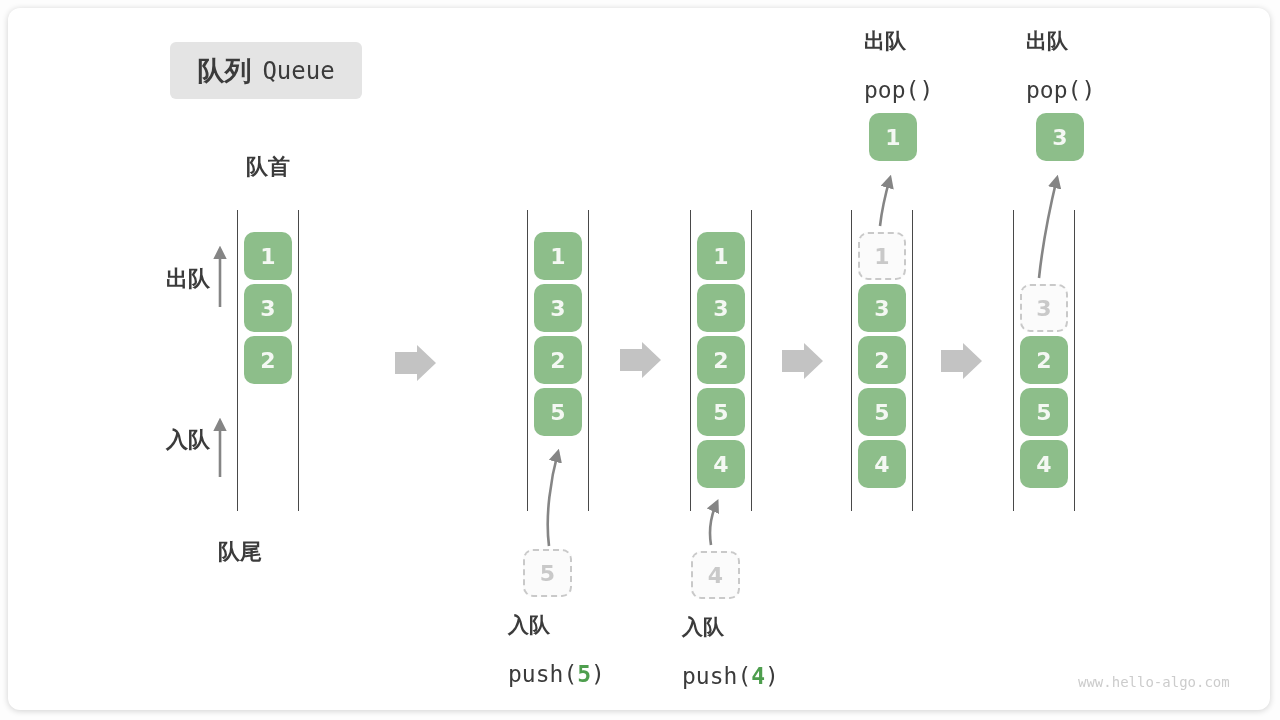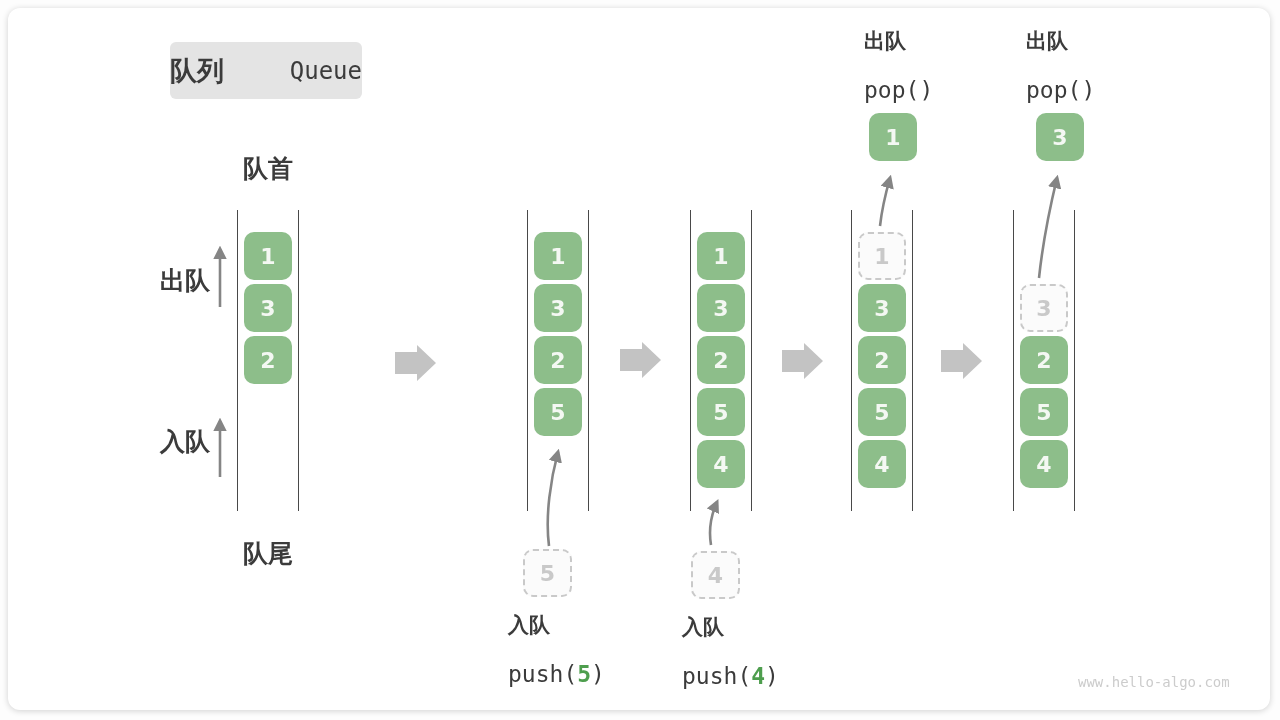--- a/index.html
+++ b/index.html
@@ -6,25 +6,25 @@
   .stage { position:relative; width:1280px; height:720px; background:#fdfdfd; overflow:hidden;
            font-family:"Liberation Sans", sans-serif; }
   .card { position:absolute; left:8px; top:8px; width:1262px; height:702px; background:#ffffff;
           border-radius:12px; box-shadow:0 1px 6px rgba(0,0,0,0.18); }
 
   .cjk  { font-family:Liberation Sans, sans-serif; font-weight:700; color:var(--text-dark); }
   .mono { font-family:"DejaVu Sans Mono","Liberation Mono", monospace; color:var(--text-dark); }
 
   .title-box { position:absolute; left:170px; top:42px; width:192px; height:57px;
                background:var(--title-bg); border-radius:6px; display:flex; align-items:center;
-               justify-content:space-between; gap:11px; }
+               justify-content:center; gap:11px; }
   .title-zh { font-size:27px; }
   .title-en { font-size:24px; }
 
-  .side-label { position:absolute; font-size:25px; }
+  .side-label { position:absolute; font-size:22px; }
 
   .qcol { position:absolute; top:210px; height:301px; width:62px; box-sizing:border-box;
           border-left:1.6px solid #494949; border-right:1.6px solid #494949; }
   .qbox { position:absolute; left:50%; transform:translateX(-50%); width:48px; height:48px;
           border-radius:10px; background:var(--box-green); display:flex; align-items:center;
           justify-content:center; font-family:"DejaVu Sans", sans-serif; font-weight:700;
           font-size:22px; color:#f4f8f3; }
   .slot0{top:22px} .slot1{top:74px} .slot2{top:126px} .slot3{top:178px} .slot4{top:230px}
 
   .ghost-style { background:#fbfbfb !important; border:2.5px dashed var(--ghost-gray);
@@ -52,21 +52,21 @@
 
 <div class="stage">
   <div class="card"></div>
 
   <div class="title-box">
     <span class="title-zh cjk">队列</span>
     <span class="title-en mono">Queue</span>
   </div>
 
   <div class="side-label cjk" style="left:218px; top:152px; width:100px; text-align:center;">队首</div>
-  <div class="side-label cjk" style="left:218px; top:537px; width:100px; text-align:center;">队尾</div>
+  <div class="side-label cjk" style="left:218px; top:537px; width:100px; ">队尾</div>
   <div class="side-label cjk" style="left:146px; top:264px; width:64px; text-align:right;">出队</div>
   <div class="side-label cjk" style="left:146px; top:425px; width:64px; text-align:right;">入队</div>
 
   <div class="qcol" style="left:237px;">
     <div class="qbox slot0">1</div>
     <div class="qbox slot1">3</div>
     <div class="qbox slot2">2</div>
   </div>
 
   <div class="qcol" style="left:527px;">

